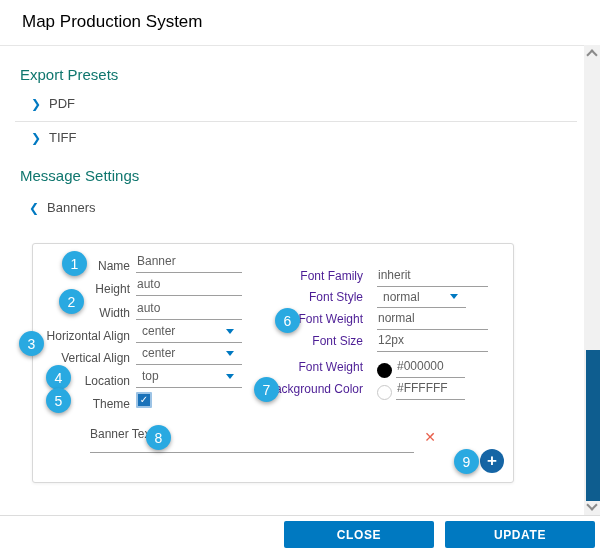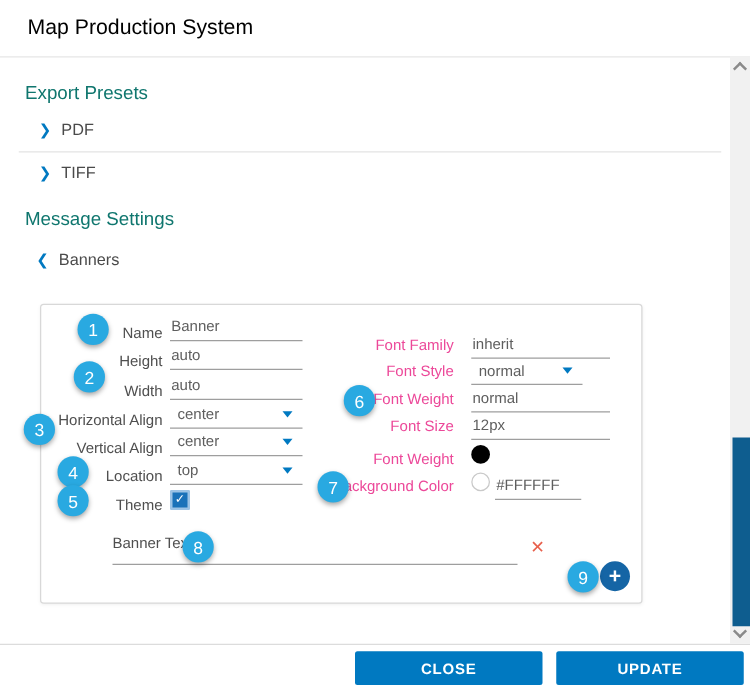--- a/index.html
+++ b/index.html
@@ -26,22 +26,22 @@
     left:32px;top:243px;width:480px;height:238px;
     border:1px solid #d8d8d8;border-radius:3px;background:#fff;
     box-shadow:0 1px 3px rgba(0,0,0,0.06);
   }
 
   
   .row-l{left:36px;width:206px;height:23px;display:flex;align-items:flex-end;}
   .row-l .lbl{width:94px;text-align:right;font-size:12px;color:#4f4f4f;white-space:nowrap;}
   .row-l .fldwrap{margin-left:6px;width:106px;height:100%;display:flex;align-items:center;}
   .row-r{left:240px;width:252px;height:22px;display:flex;align-items:center;}
-  .row-r .lbl{width:123px;text-align:right;font-size:12px;color:#ec4899;white-space:nowrap;}
-  .row-r .fldwrap{margin-left:14px;height:100%;display:flex;align-items:flex-start;}
+  .row-r .lbl{width:123px;text-align:right;font-size:12px;color:#4c1d95;white-space:nowrap;}
+  .row-r .fldwrap{margin-left:14px;height:100%;display:flex;align-items:flex-end;}
 
   input.txt{
     border:none;border-bottom:1px solid #9e9e9e;background:transparent;
     font-family:inherit;font-size:12px;color:#5e5e5e;
     width:100%;height:100%;padding:0 0 1px 1px;outline:none;box-sizing:border-box;
   }
   .sel{
     width:100%;height:100%;border-bottom:1px solid #9e9e9e;box-sizing:border-box;
     display:flex;align-items:center;justify-content:space-between;cursor:pointer;
   }
@@ -204,20 +204,23 @@
 <div class="abs row-r" style="top:330px;">
   <span class="lbl">Font Size</span>
   <span class="fldwrap w111">
       <input class="txt" value="12px" style="">
     </span>
 </div>
 <div class="abs row-r" style="top:356px;">
   <span class="lbl">Font Weight</span>
   <span class="fldwrap">
     <span class="swatch" style="background: rgb(0, 0, 0);"></span>
+    <span class="hexwrap">
+        <input class="txt" value="#000000" style="">
+      </span>
   </span>
 </div>
 <div class="abs row-r" style="top:378px;">
   <span class="lbl">Background Color</span>
   <span class="fldwrap">
     <span class="swatch light" style="background: rgb(255, 255, 255);"></span>
     <span class="hexwrap">
         <input class="txt" value="#FFFFFF" style="">
       </span>
   </span>

